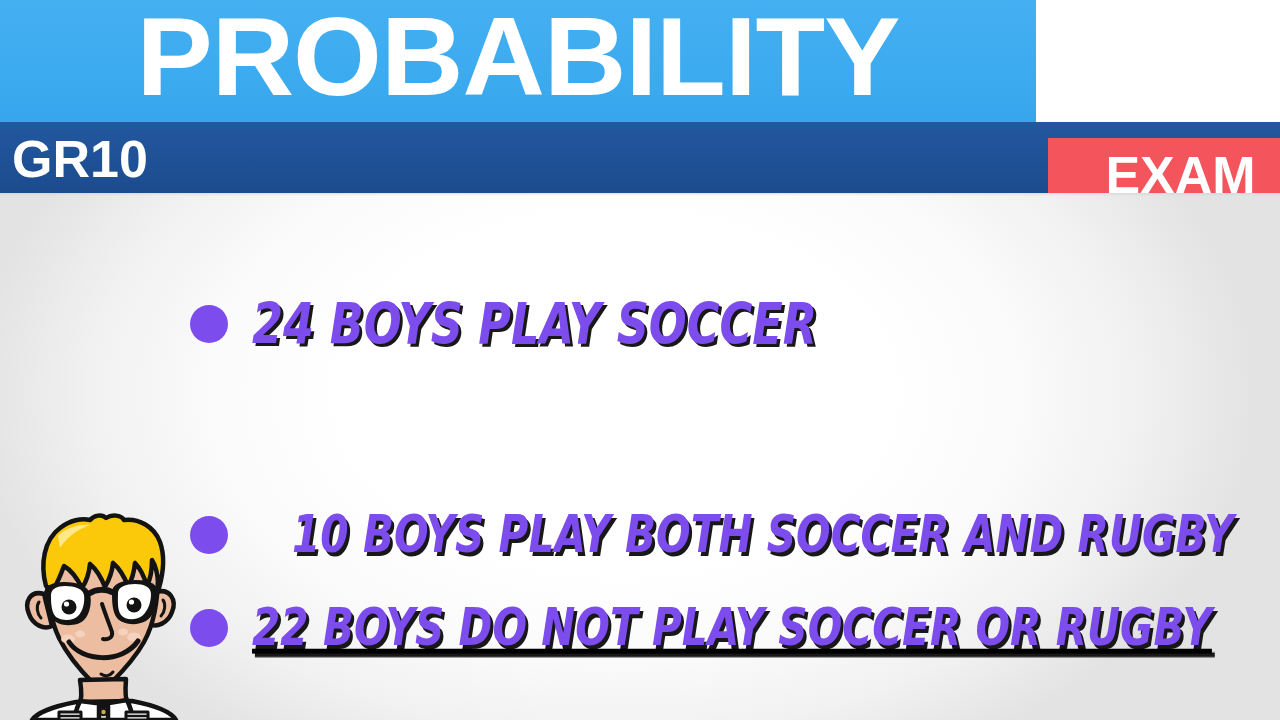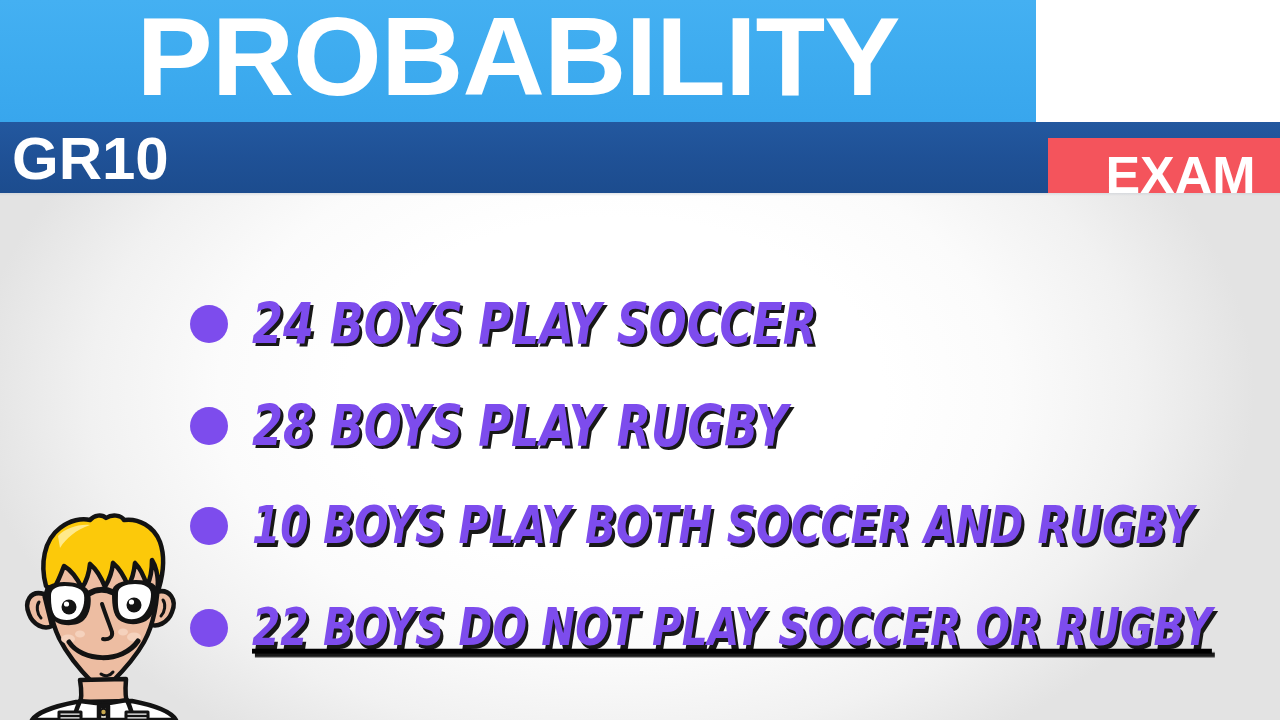--- a/index.html
+++ b/index.html
@@ -43,21 +43,21 @@
     background:linear-gradient(180deg,#23589f 0%,#1f5196 50%,#1c4c8e 100%);
   }
   .grade-text {
     position:absolute;
     left:12px; top:122px;
     height:71px;
     line-height:74px;
     color:#ffffff;
     font-family:"Liberation Sans", sans-serif;
     font-weight:bold;
-    font-size:60px;
+    font-size:52px;
     letter-spacing:0px;
     white-space:nowrap;
   }
   .exam-badge {
     position:absolute;
     left:1048px; top:138px;
     width:265px; height:71px;
     background:#f4545c;
     overflow:hidden;
   }
@@ -97,21 +97,21 @@
   .bullet-row {
     position:absolute;
     left:190px;
     height:60px;
     display:flex;
     align-items:center;
     margin-top:26px;
   }
   .bullet-row.r0 { top:75px; }
   .bullet-row.r1 { top:177px; }
-  .bullet-row.r2 { top:277px; }
+  .bullet-row.r2 { top:286px;gap:40px; }
   .bullet-row.r3 { top:379px;text-decoration:underline; }
 
   .dot {
     width:38px; height:38px;
     border-radius:50%;
     background:#7d4ced;
     flex:0 0 auto;
     margin-right:24px;
   }
   .bullet-text {
@@ -157,24 +157,20 @@
 
   <div class="body-area"></div>
 
   <div class="bullet-list">
 
     <div class="bullet-row r0">
       <span class="dot"></span>
       <span class="bullet-text">24 BOYS PLAY SOCCER</span>
     </div>
 
-    <div class="bullet-row r1">
-      <span class="dot"></span>
-      <span class="bullet-text">28 BOYS PLAY RUGBY</span>
-    </div>
 
     <div class="bullet-row r2">
       <span class="dot"></span>
       <span class="bullet-text">10 BOYS PLAY BOTH SOCCER AND RUGBY</span>
     </div>
 
     <div class="bullet-row r3">
       <span class="dot"></span>
       <span class="bullet-text">22 BOYS DO NOT PLAY SOCCER OR RUGBY</span>
     </div>

